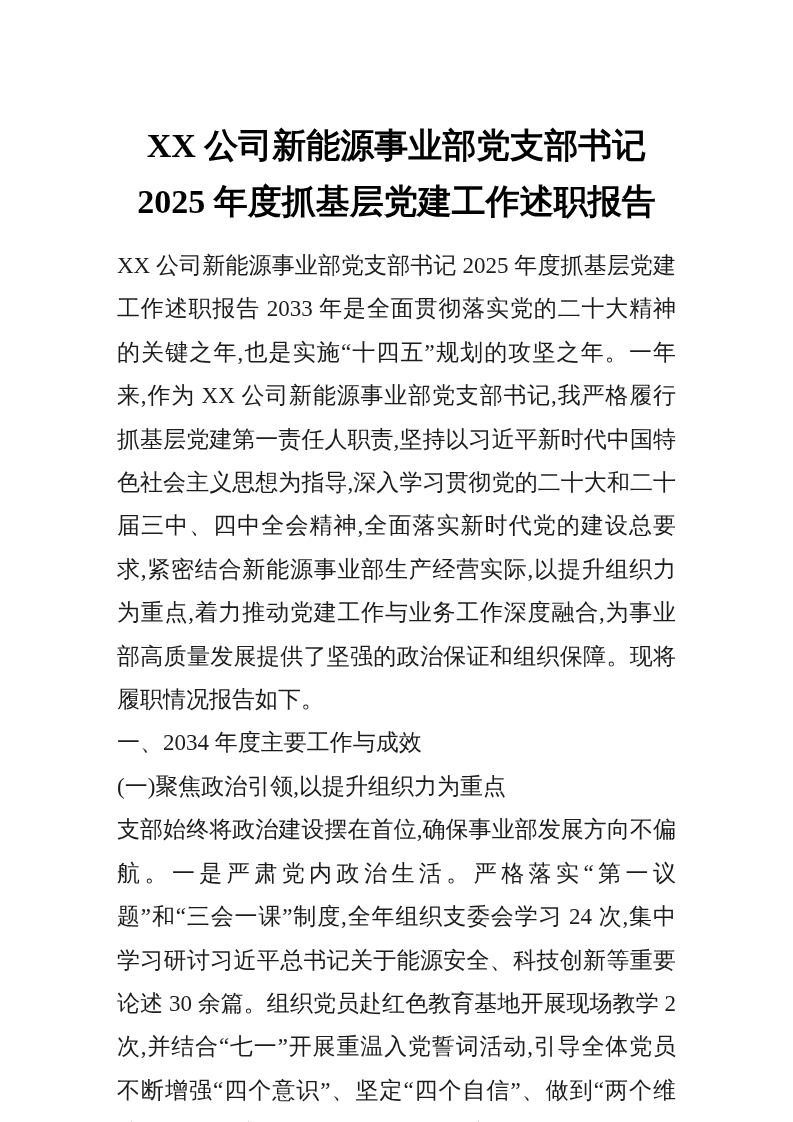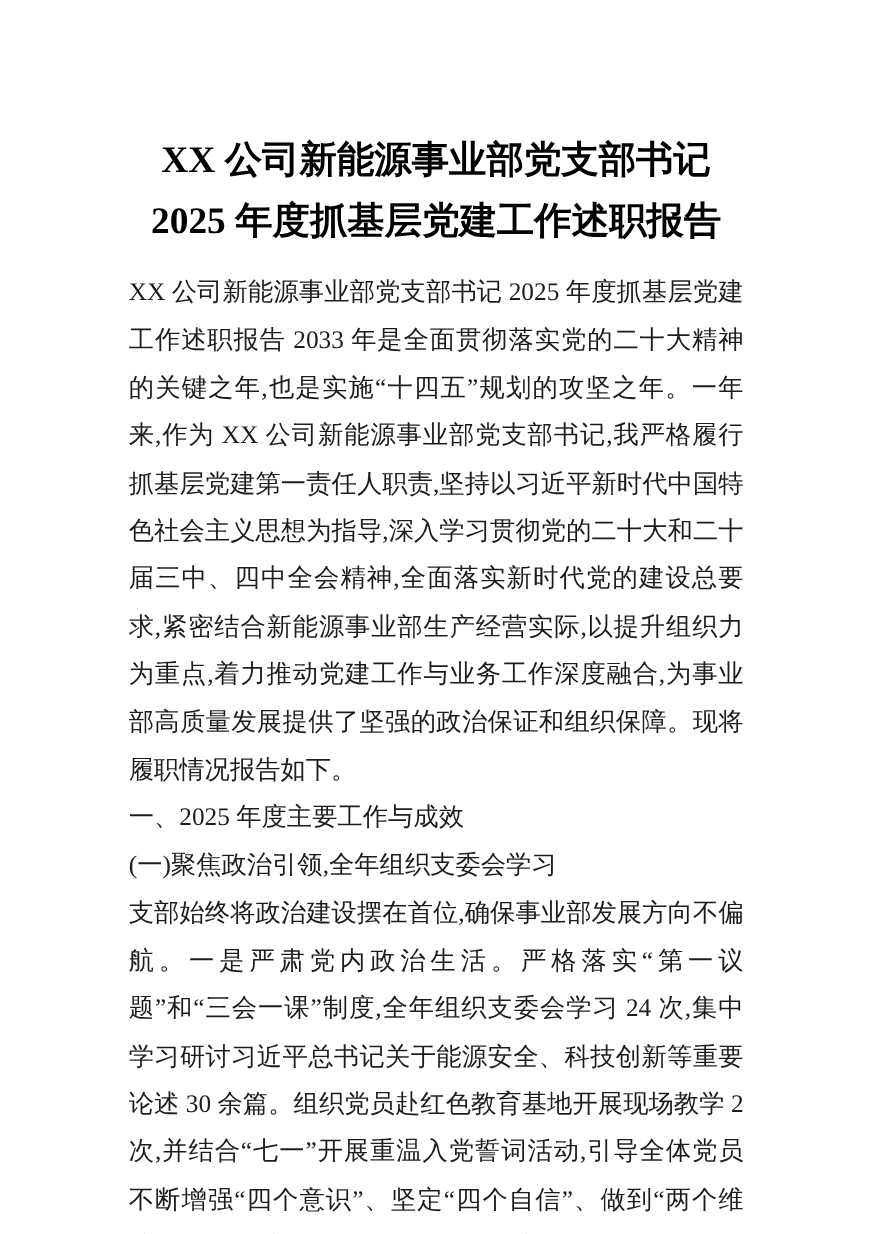--- a/index.html
+++ b/index.html
@@ -44,17 +44,17 @@
   }
 </style>
 </head>
 <body>
 
 <div class="page">
   <h1 class="doc-title">XX 公司新能源事业部党支部书记 2025 年度抓基层党建工作述职报告</h1>
 
   <div class="doc-body">
     <p>XX 公司新能源事业部党支部书记 2025 年度抓基层党建工作述职报告 2033 年是全面贯彻落实党的二十大精神的关键之年,也是实施“十四五”规划的攻坚之年。一年来,作为 XX 公司新能源事业部党支部书记,我严格履行抓基层党建第一责任人职责,坚持以习近平新时代中国特色社会主义思想为指导,深入学习贯彻党的二十大和二十届三中、四中全会精神,全面落实新时代党的建设总要求,紧密结合新能源事业部生产经营实际,以提升组织力为重点,着力推动党建工作与业务工作深度融合,为事业部高质量发展提供了坚强的政治保证和组织保障。现将履职情况报告如下。</p>
-    <p>一、2025 年度主要工作与成效</p>
-    <p>(一)聚焦政治引领,全年组织支委会学习</p>
+    <p>一、2034 年度主要工作与成效</p>
+    <p>(一)聚焦政治引领,以提升组织力为重点</p>
     <p>支部始终将政治建设摆在首位,确保事业部发展方向不偏航。一是严肃党内政治生活。严格落实“第一议题”和“三会一课”制度,全年组织支委会学习 24 次,集中学习研讨习近平总书记关于能源安全、科技创新等重要论述 30 余篇。组织党员赴红色教育基地开展现场教学 2 次,并结合“七一”开展重温入党誓词活动,引导全体党员不断增强“四个意识”、坚定“四个自信”、做到“两个维护”。二是创新理论学习模式。针对新能源项目</p>
   </div>
 </div>
 
 </body></html>

